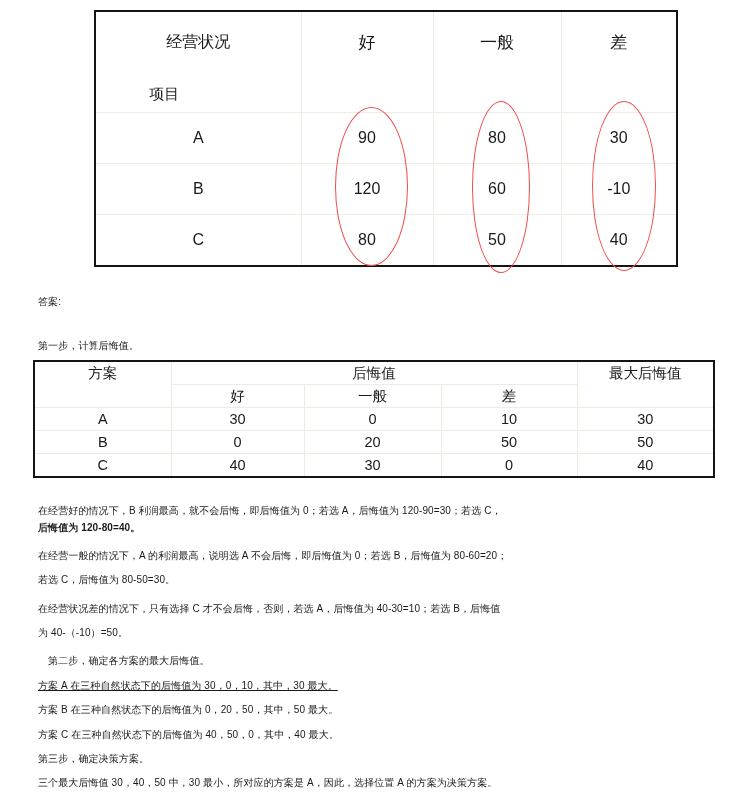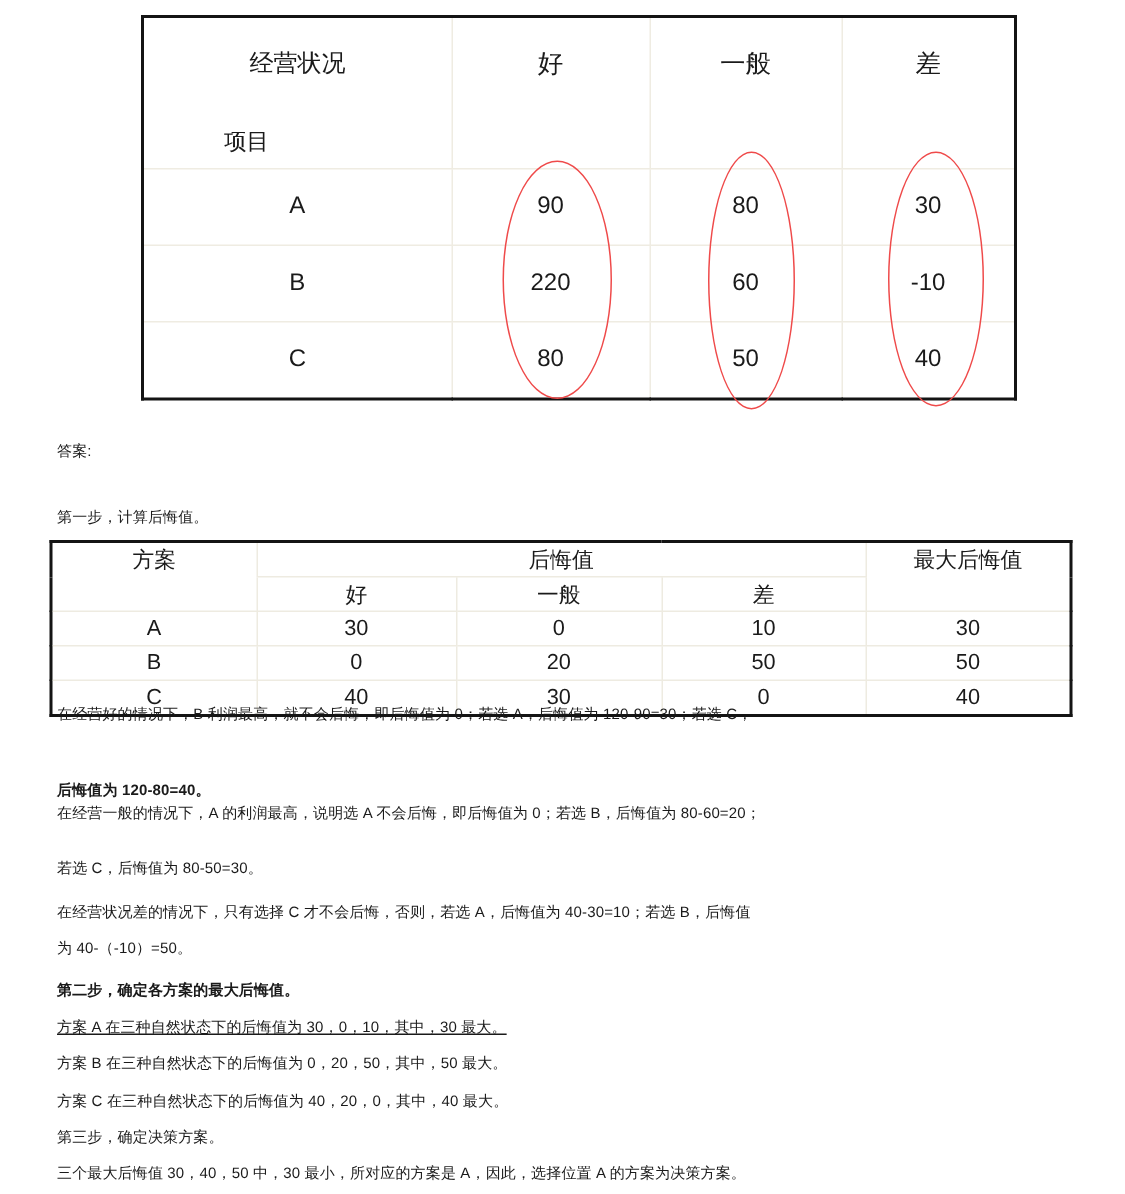--- a/index.html
+++ b/index.html
@@ -146,21 +146,21 @@
         <td class="state-head">差</td>
       </tr>
       <tr style="height:51px">
         <td class="rowlabel">A</td>
         <td>90</td>
         <td>80</td>
         <td>30</td>
       </tr>
       <tr style="height:51px">
         <td class="rowlabel">B</td>
-        <td>220</td>
+        <td>120</td>
         <td>60</td>
         <td>-10</td>
       </tr>
       <tr style="height:51px">
         <td class="rowlabel">C</td>
         <td>80</td>
         <td>50</td>
         <td>40</td>
       </tr>
     </tbody>
@@ -214,24 +214,24 @@
         <td>C</td>
         <td>40</td>
         <td>30</td>
         <td>0</td>
         <td>40</td>
       </tr>
     </tbody>
   </table>
 </div>
 
-<div class="txt" style="left:38px; top:468px;">在经营好的情况下，B 利润最高，就不会后悔，即后悔值为 0；若选 A，后悔值为 120-90=30；若选 C，</div>
+<div class="txt" style="left:38px; top:502px;">在经营好的情况下，B 利润最高，就不会后悔，即后悔值为 0；若选 A，后悔值为 120-90=30；若选 C，</div>
 <div class="txt" style="left:38px; top:519px;font-weight:bold;">后悔值为 120-80=40。</div>
-<div class="txt" style="left:38px; top:534px;">在经营一般的情况下，A 的利润最高，说明选 A 不会后悔，即后悔值为 0；若选 B，后悔值为 80-60=20；</div>
+<div class="txt" style="left:38px; top:547px;">在经营一般的情况下，A 的利润最高，说明选 A 不会后悔，即后悔值为 0；若选 B，后悔值为 80-60=20；</div>
 <div class="txt" style="left:38px; top:571px;">若选 C，后悔值为 80-50=30。</div>
 <div class="txt" style="left:38px; top:600px;">在经营状况差的情况下，只有选择 C 才不会后悔，否则，若选 A，后悔值为 40-30=10；若选 B，后悔值</div>
 <div class="txt" style="left:38px; top:624px;">为 40-（-10）=50。</div>
-<div class="txt" style="left:38px; top:652px;font-weight:bold;">第二步，确定各方案的最大后悔值。</div>
+<div class="txt" style="left:48px; top:652px;">第二步，确定各方案的最大后悔值。</div>
 <div class="txt" style="left:38px; top:677px;text-decoration:underline;">方案 A 在三种自然状态下的后悔值为 30，0，10，其中，30 最大。</div>
 <div class="txt" style="left:38px; top:701px;">方案 B 在三种自然状态下的后悔值为 0，20，50，其中，50 最大。</div>
-<div class="txt" style="left:38px; top:726px;">方案 C 在三种自然状态下的后悔值为 40，20，0，其中，40 最大。</div>
+<div class="txt" style="left:38px; top:726px;">方案 C 在三种自然状态下的后悔值为 40，50，0，其中，40 最大。</div>
 <div class="txt" style="left:38px; top:750px;">第三步，确定决策方案。</div>
 <div class="txt" style="left:38px; top:774px;">三个最大后悔值 30，40，50 中，30 最小，所对应的方案是 A，因此，选择位置 A 的方案为决策方案。</div>
 
 </body></html>

